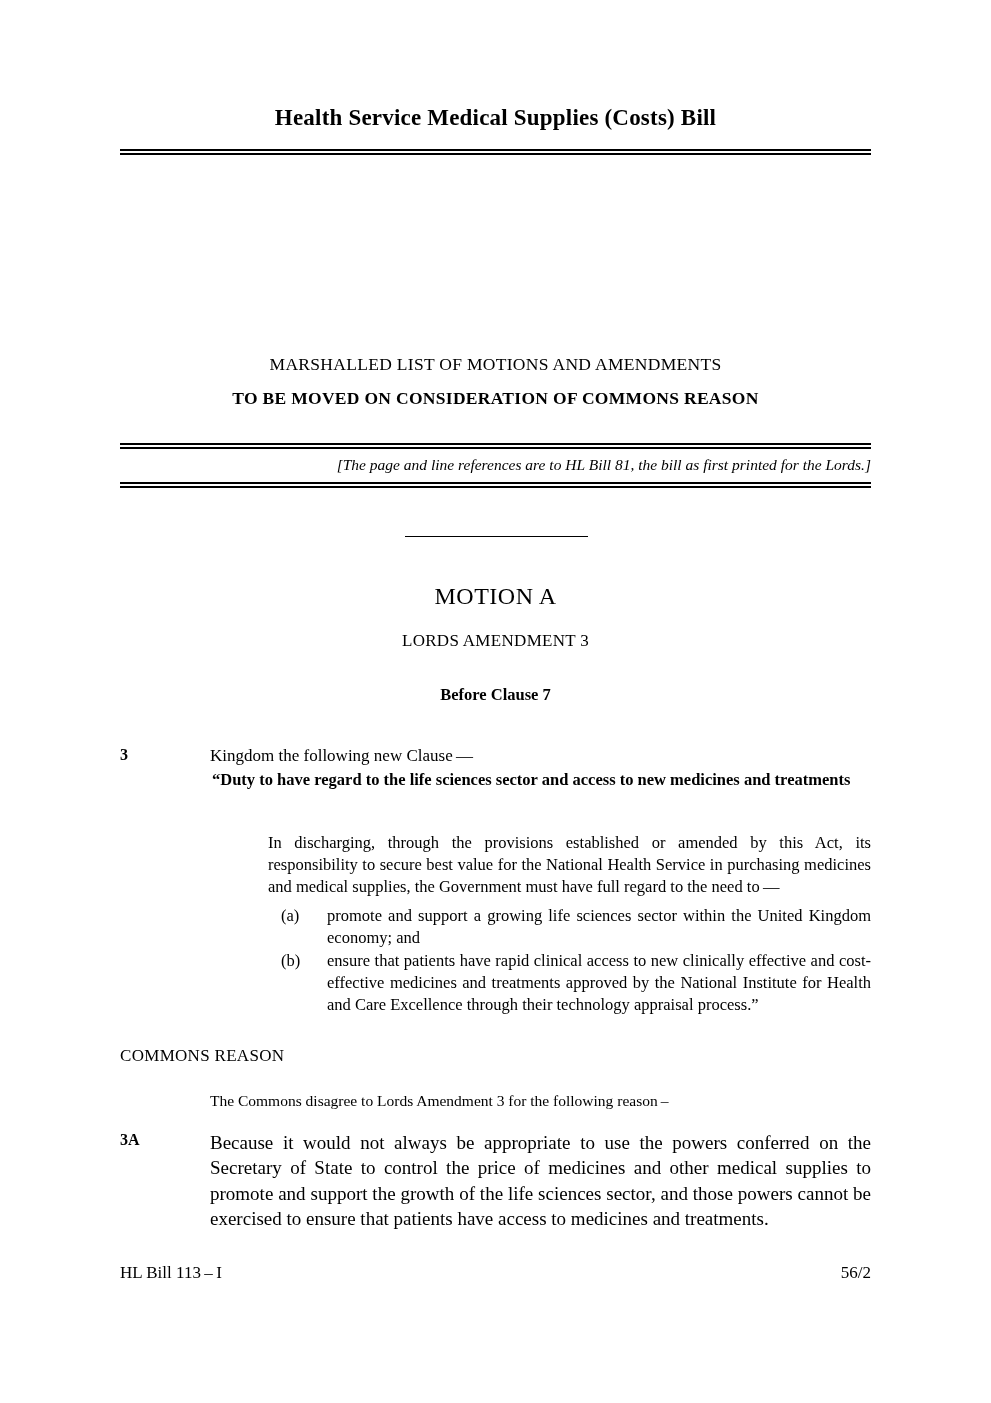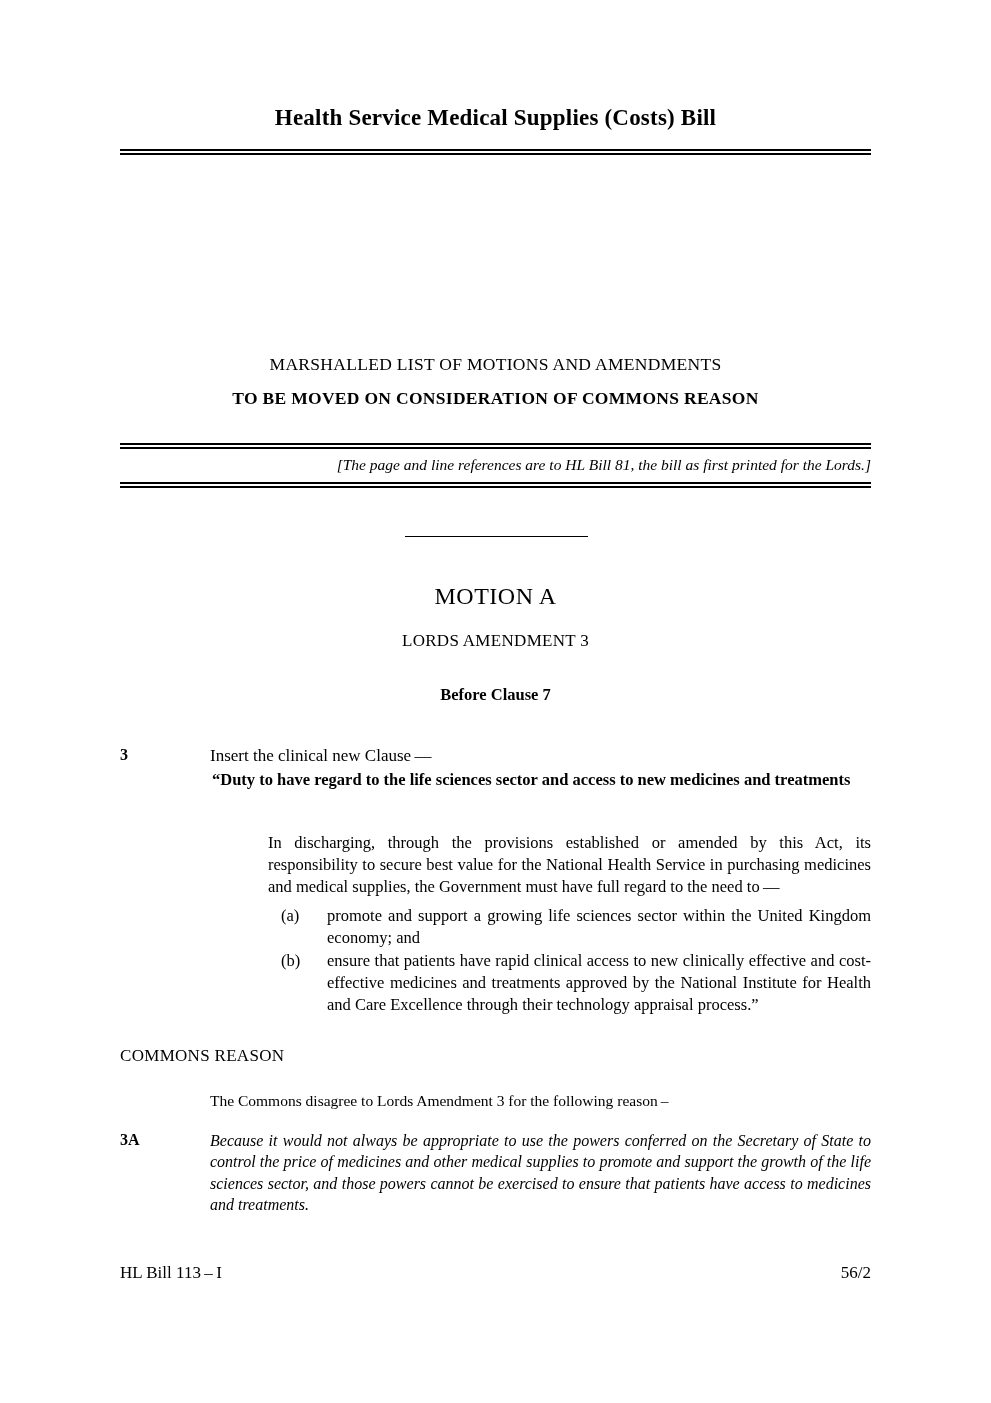--- a/index.html
+++ b/index.html
@@ -194,22 +194,21 @@
     left: 120px;
     font-size: 16px;
     font-weight: bold;
   }
 
   .reason-body {
     position: absolute;
     top: 1130px;
     left: 210px;
     width: 661px;
-    font-size: 16px;
-    font-style: italic;
+    font-size: 19px;
     line-height: 1.34;
     text-align: justify;
     text-justify: inter-word;
   }
 
   .footer-left {
     position: absolute;
     top: 1263px;
     left: 120px;
     font-size: 17px;
@@ -238,21 +237,21 @@
   <div class="note">[The page and line references are to HL Bill 81, the bill as first printed for the Lords.]</div>
   <div class="rule-double rule-note-bottom"></div>
 
   <div class="rule-short"></div>
 
   <div class="motion-title">MOTION A</div>
   <div class="lords-amendment">LORDS AMENDMENT 3</div>
   <div class="before-clause">Before Clause 7</div>
 
   <div class="amend-num">3</div>
-  <div class="insert-line">Insert the clinical new Clause —</div>
+  <div class="insert-line">Kingdom the following new Clause —</div>
 
   <div class="clause-heading">
     <span class="hang">“Duty to have regard to the life sciences sector and access to new medicines and</span>
     <span>treatments</span>
   </div>
 
   <div class="body-para">In discharging, through the provisions established or amended by this Act, its responsibility to secure best value for the National Health Service in purchasing medicines and medical supplies, the Government must have full regard to the need to —</div>
 
   <div class="list">
     <div class="list-item">

